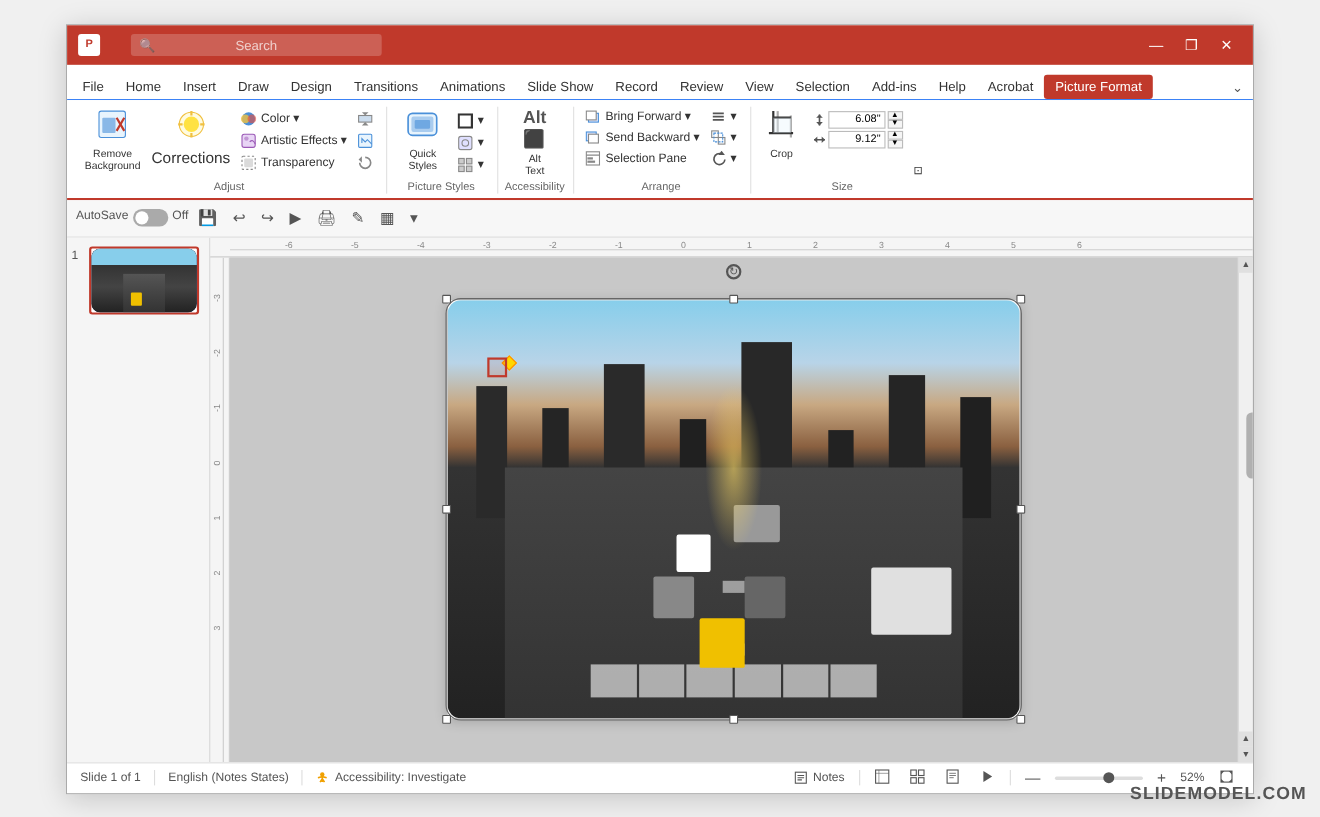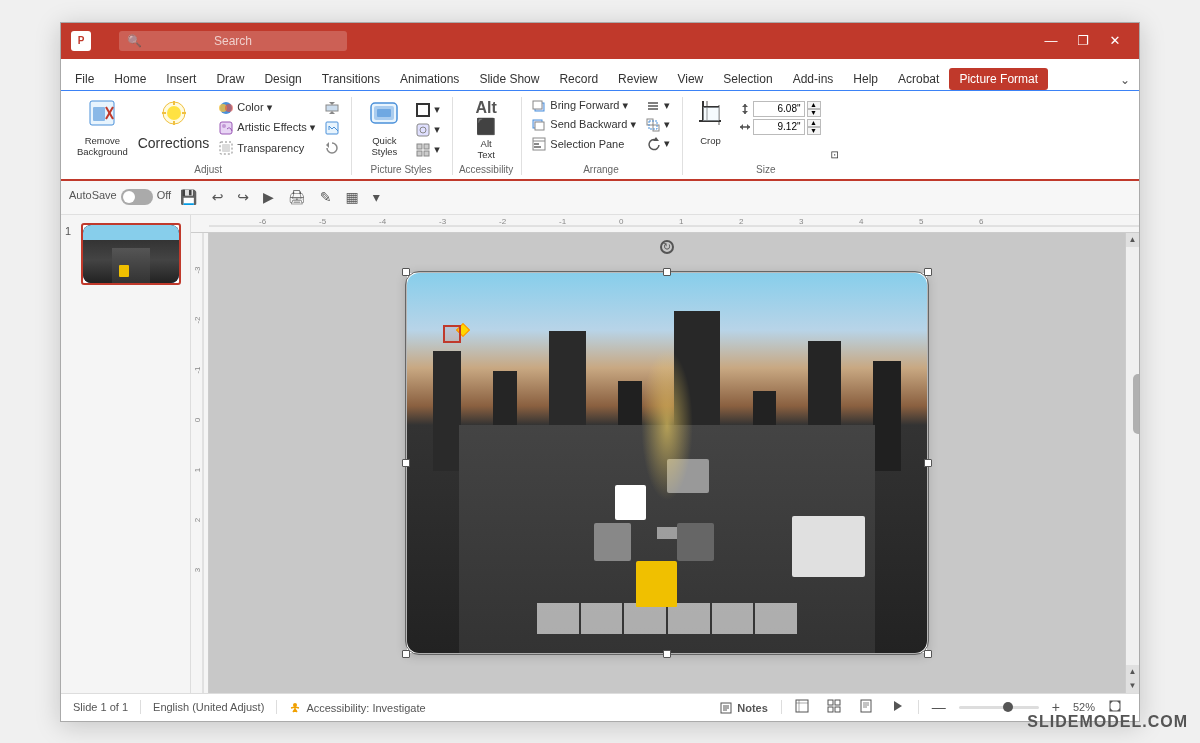--- a/index.html
+++ b/index.html
@@ -493,38 +493,38 @@
           <button class="scrollbar-btn">▲</button>
           <button class="scrollbar-btn">▼</button>
         </div>
       </div>
     </div>
   </div>
 
   <div class="status-bar">
     <span>Slide 1 of 1</span>
     <span style="width:1px;height:14px;background:#ddd;display:inline-block;"></span>
-    <span>English (United Adjust)</span>
+    <span>English (Notes States)</span>
     <span style="width:1px;height:14px;background:#ddd;display:inline-block;"></span>
     <span>
       <svg width="12" height="12" viewBox="0 0 12 12" style="vertical-align:middle;">
           <circle cx="6" cy="3" r="2" fill="#f0a000"></circle>
           <path d="M2,6 L6,5 L10,6 M6,5 L6,10 M4,10 L6,7 L8,10" stroke="#f0a000" stroke-width="1.5" fill="none"></path>
         </svg>
       <span style="vertical-align:middle;margin-left:2px;">Accessibility: Investigate</span>
     </span>
     <div class="status-right">
       <button class="toolbar-btn" style="font-size:11px;">
         <svg width="12" height="12" viewBox="0 0 12 12" style="vertical-align:middle;">
             <rect x="1" y="1" width="10" height="10" fill="none" stroke="#555" stroke-width="1"></rect>
             <line x1="3" y1="4" x2="9" y2="4" stroke="#555"></line>
             <line x1="3" y1="6" x2="9" y2="6" stroke="#555"></line>
             <line x1="3" y1="8" x2="7" y2="8" stroke="#555"></line>
           </svg>
-        <span style="vertical-align:middle;margin-left:2px;font-weight:bold;">Notes</span>
+        <span style="vertical-align:middle;margin-left:2px;">Notes</span>
       </button>
       <span style="width:1px;height:14px;background:#ddd;display:inline-block;"></span>
       <button class="toolbar-btn">
         <svg width="14" height="14" viewBox="0 0 14 14">
             <rect x="1" y="1" width="12" height="12" fill="none" stroke="#555" stroke-width="1"></rect>
             <line x1="1" y1="4" x2="13" y2="4" stroke="#555" stroke-width="0.5"></line>
             <line x1="4" y1="1" x2="4" y2="13" stroke="#555" stroke-width="0.5"></line>
           </svg>
       </button>
       <button class="toolbar-btn">

